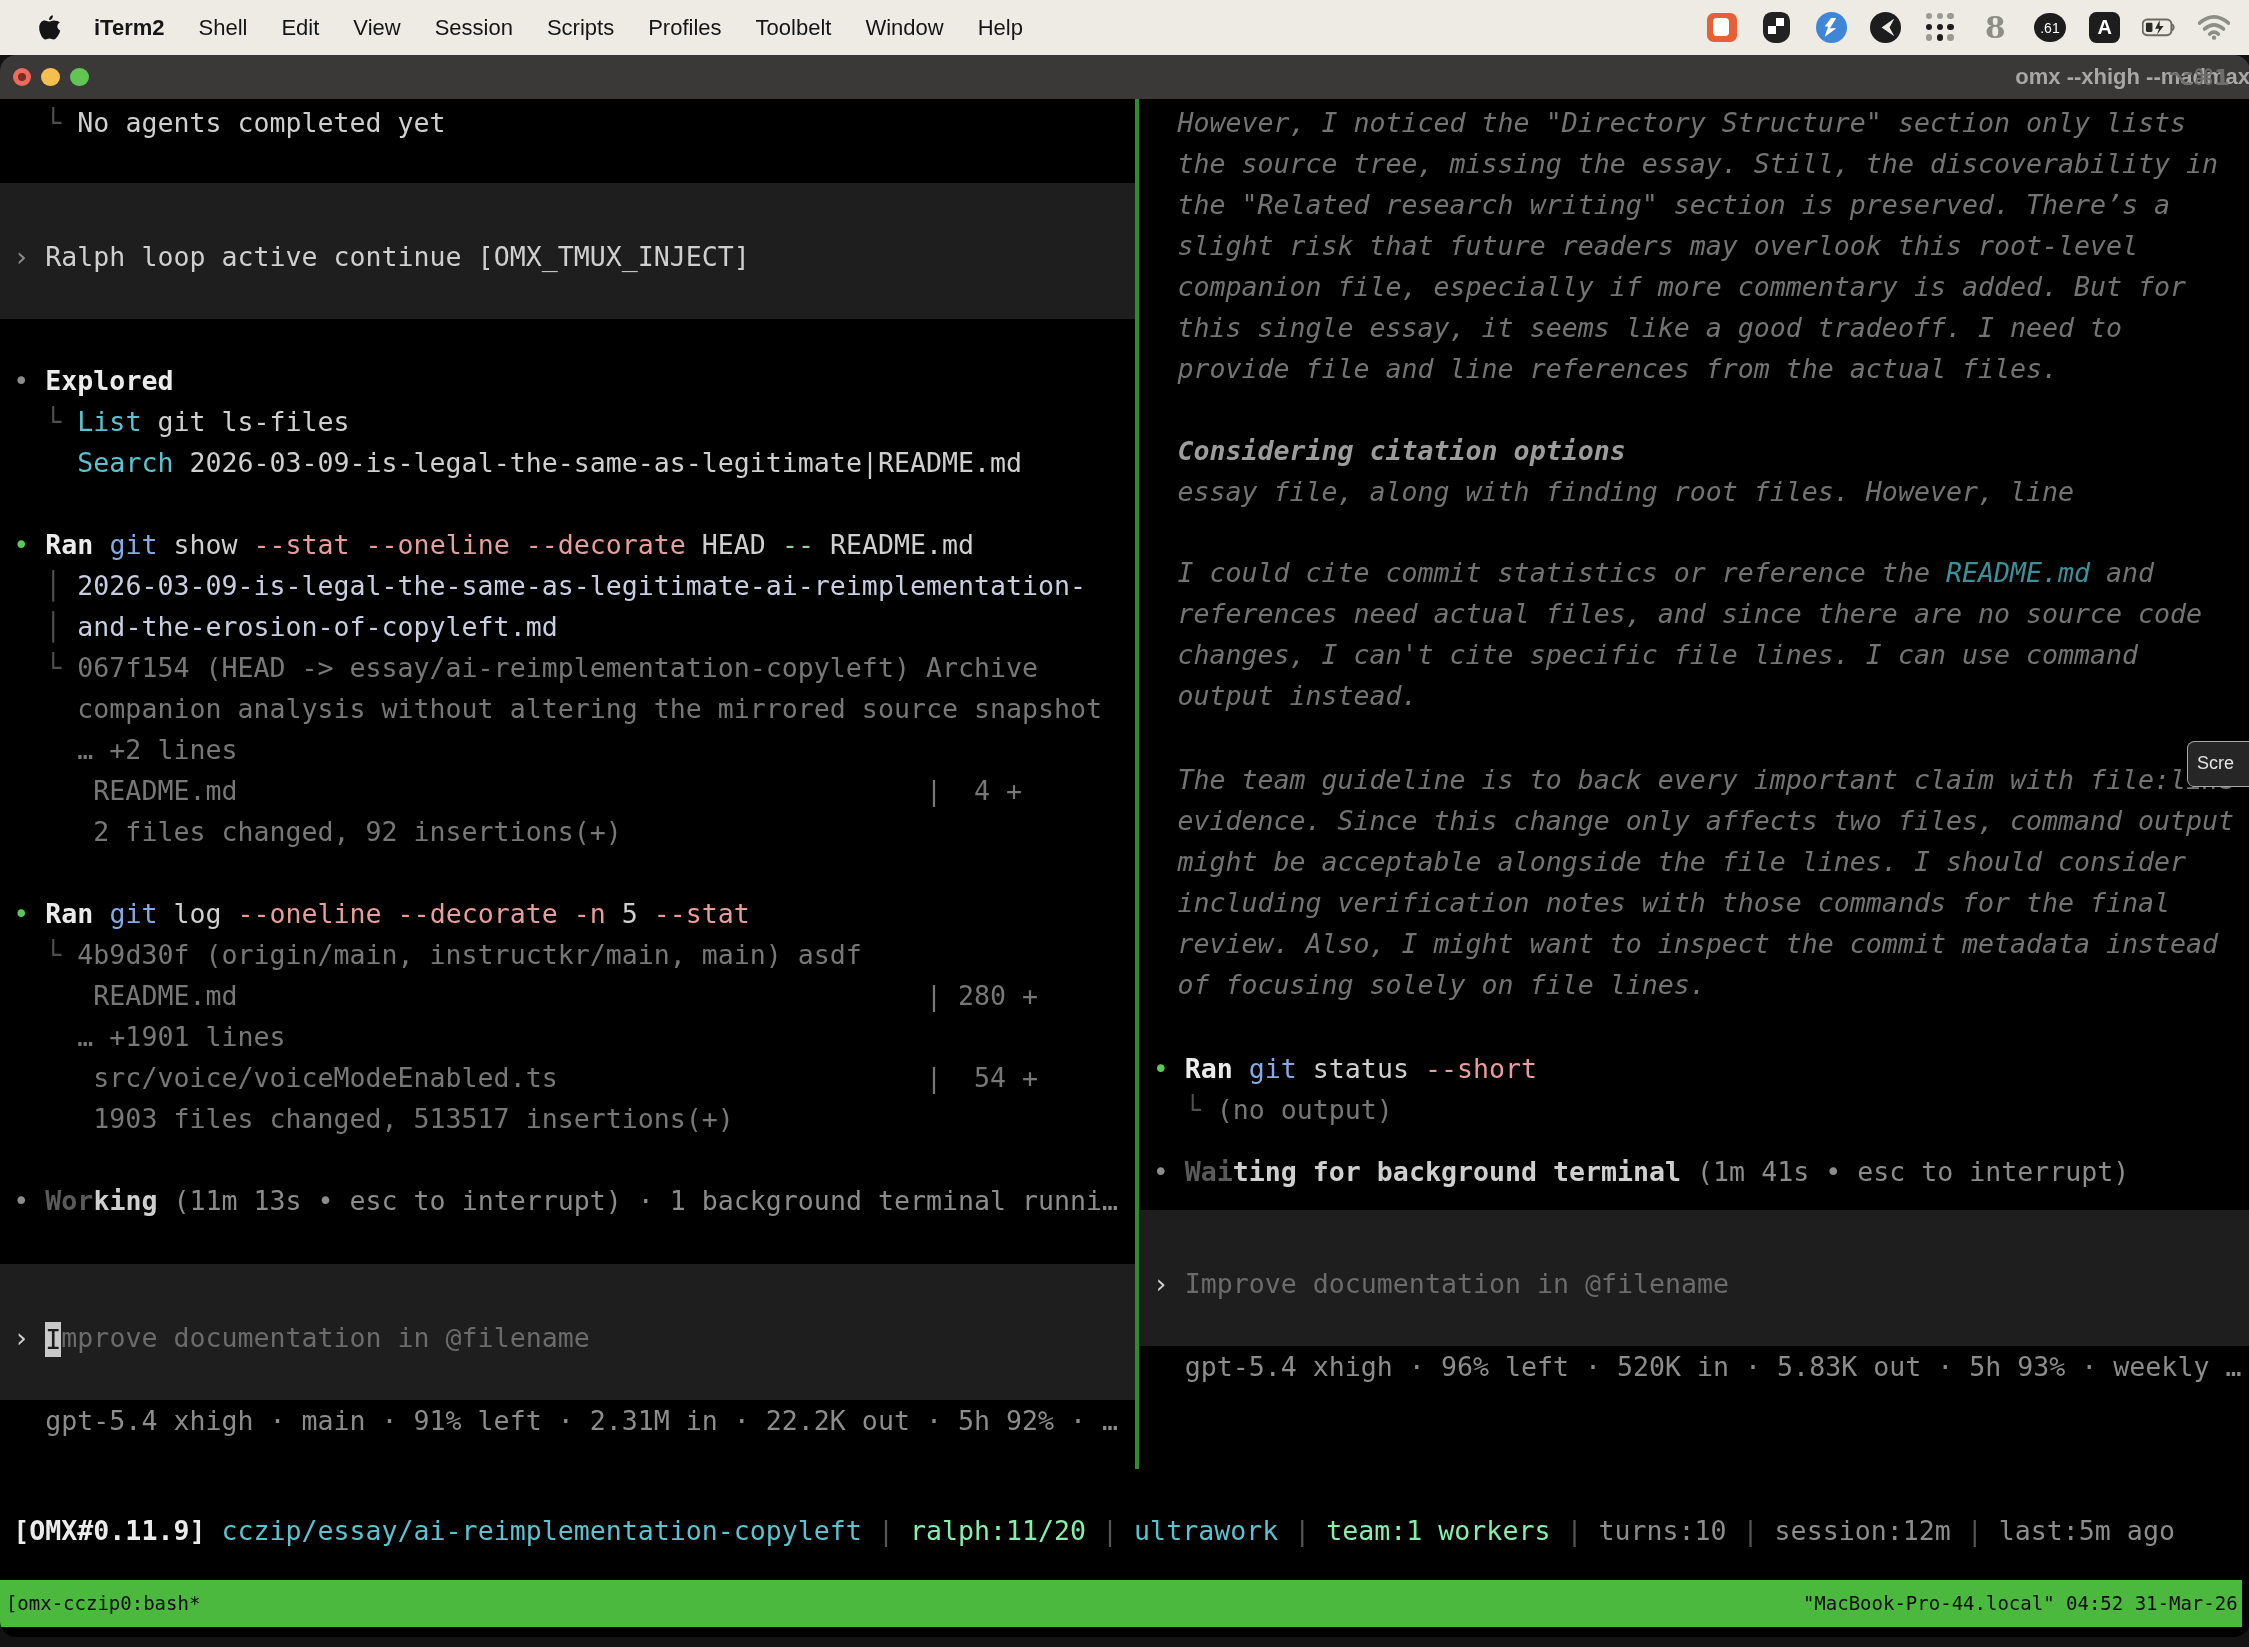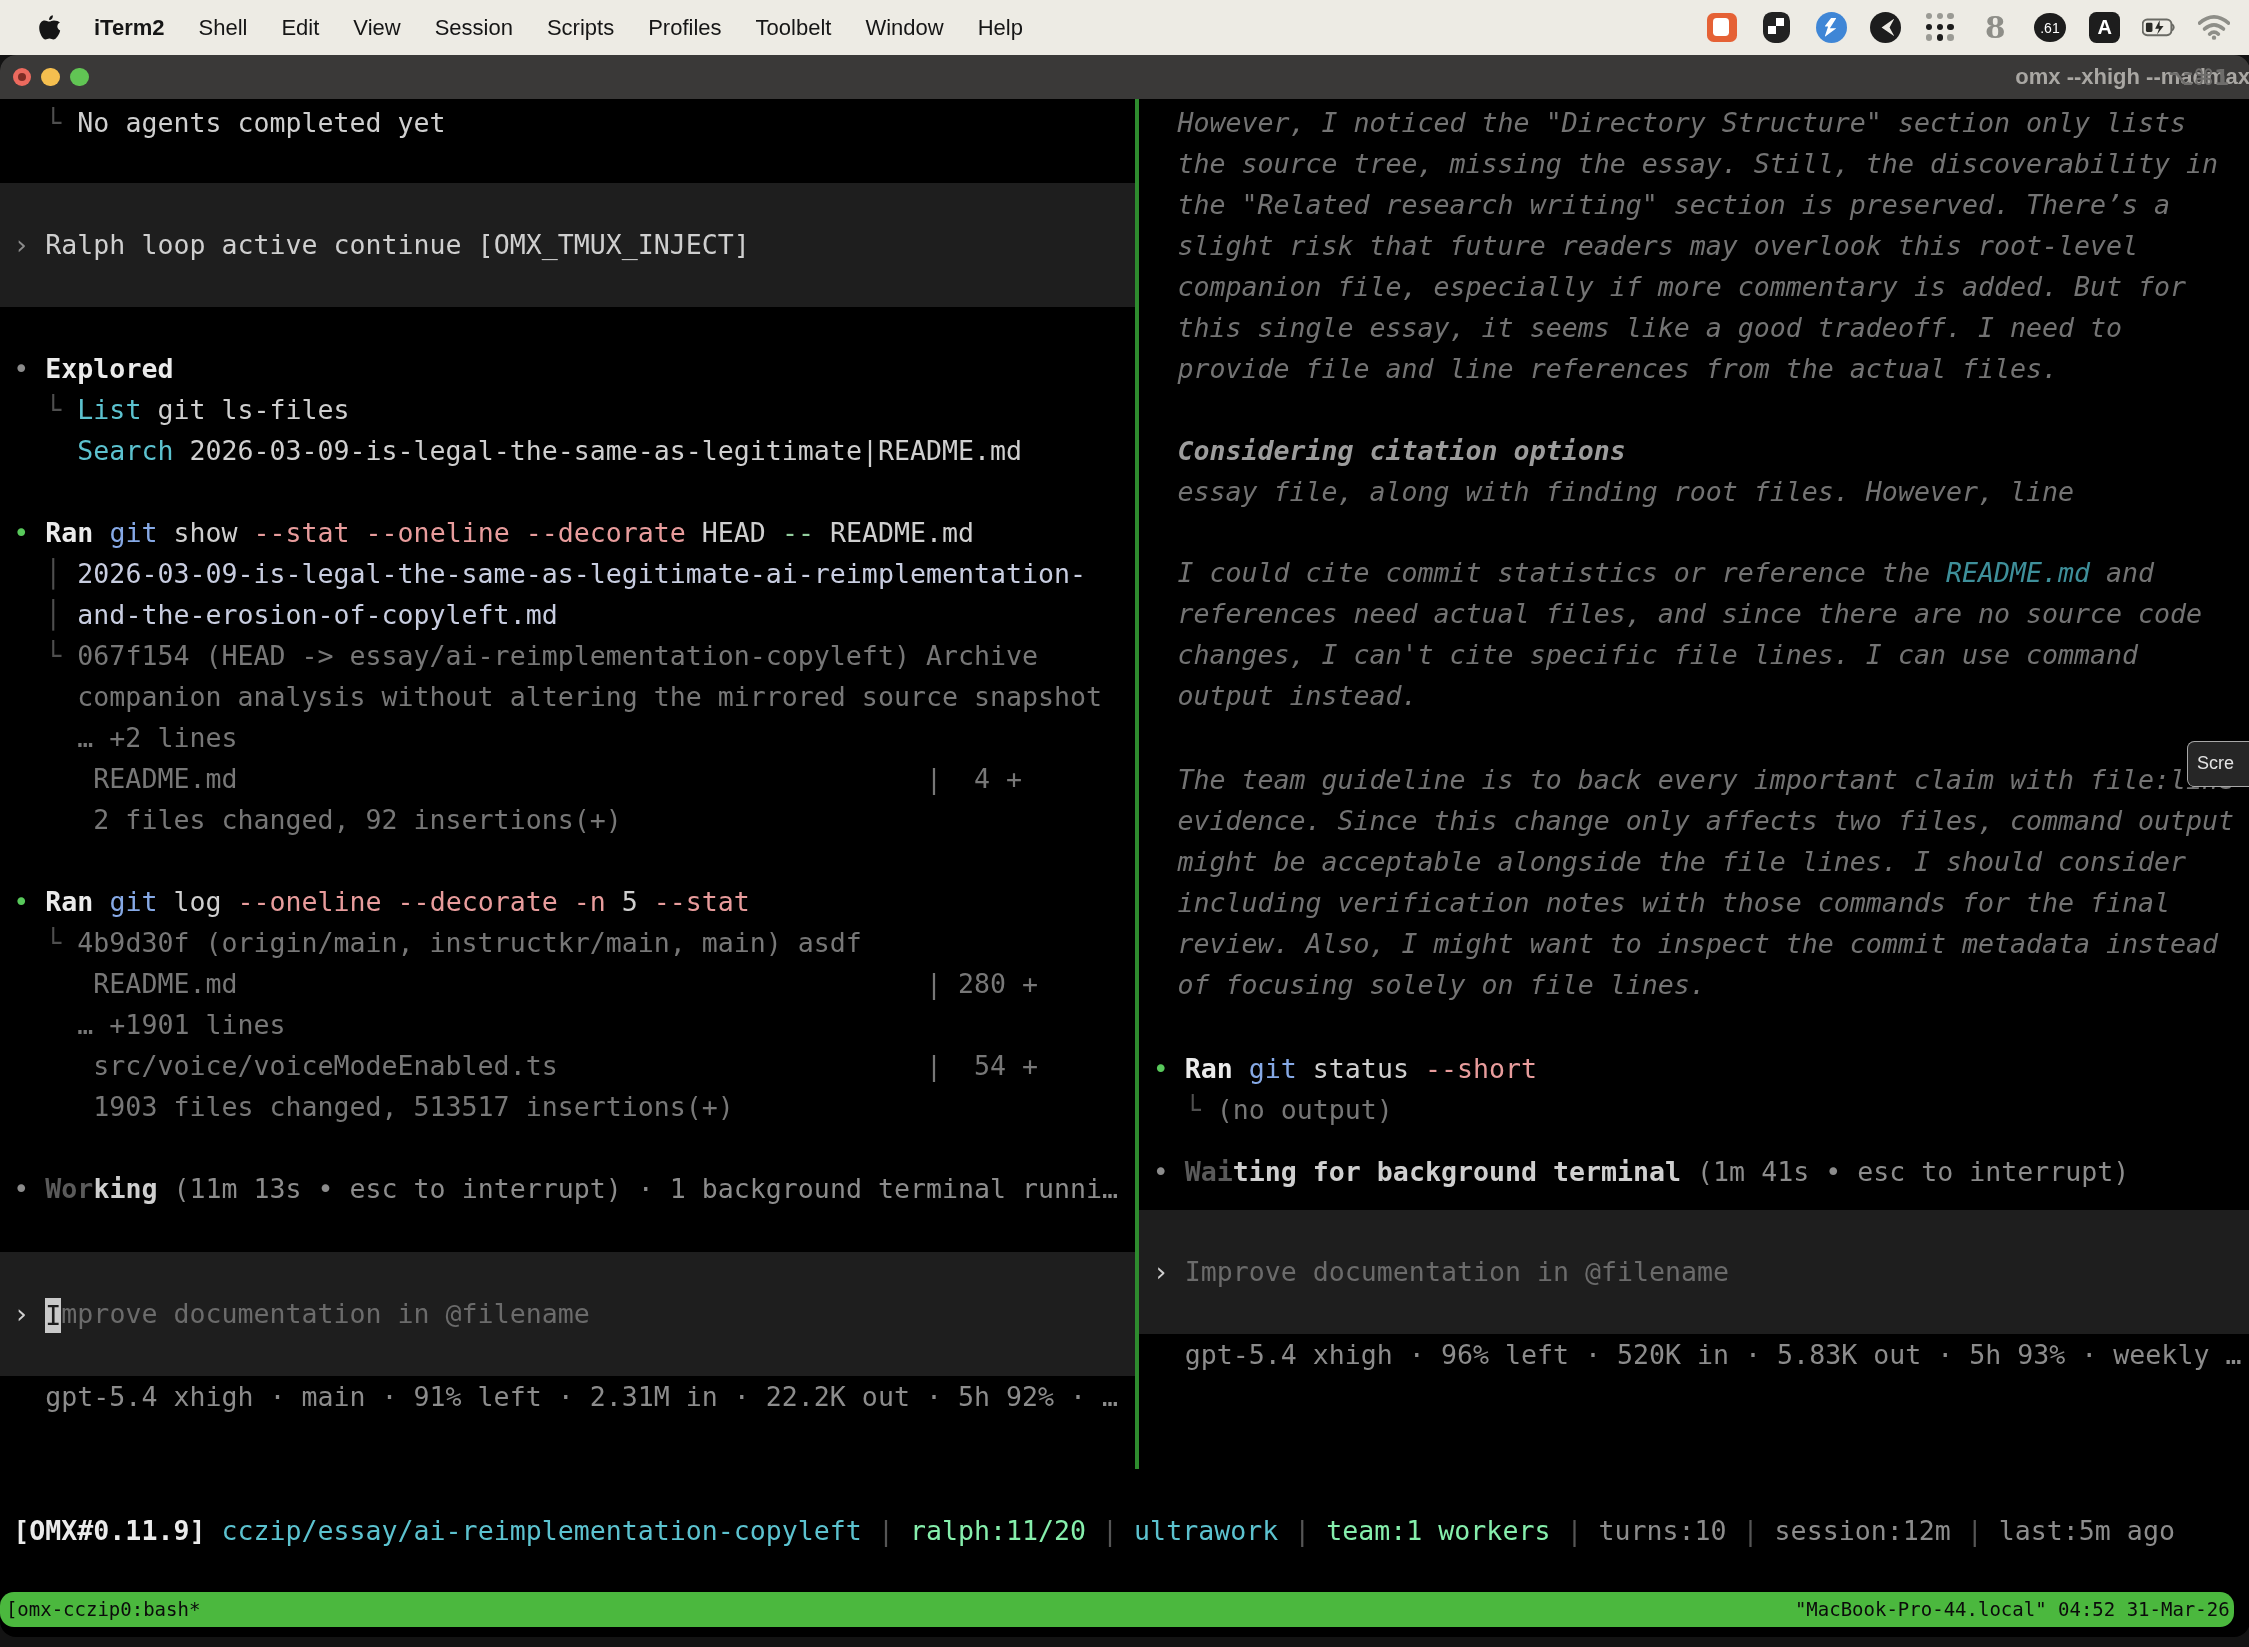--- a/index.html
+++ b/index.html
@@ -49,44 +49,44 @@
   
   .content{position:absolute;top:44px;left:0;right:0;bottom:58px;background:#000;
            font-family:"DejaVu Sans Mono",monospace;font-size:26.6px;}
   .panes{display:flex;height:1370px;}
   .pane{overflow:hidden;}
   .pane.left{width:1135px;}
   .divider{width:4.4px;background:#2e8b2e;}
   .pane.right{flex:1;}
   .row{height:41px;line-height:41px;white-space:pre;padding-left:13.3px;}
   .row.para{padding-left:38px;}
-  .box{background:#1e1e1e;height:124px;padding-top:0;}
+  .box{background:#1e1e1e;height:124px;padding-top:12px;}
   .box .row{padding-top:41px;}
   .sg{white-space:pre;}
   .c-w{color:#cfcfcf}.c-wb{color:#ebebeb;font-weight:bold}
   .c-dim{color:#777}.c-dim2{color:#8c8c8c}.c-tree{color:#4f4f4f}
   .c-cyan{color:#5cc2cf}.c-blue{color:#86a9e6}.c-red{color:#e89c9c}
   .c-grn{color:#58c95b}.c-pgrn{color:#93ce9d}.c-lgrn{color:#86efac}
   .c-lav{color:#c8cde0}
   .c-it{color:#737373;font-style:italic}
   .c-itb{color:#9c9c9c;font-style:italic;font-weight:bold}
   .c-teal{color:#3e8f9a;font-style:italic}
   .c-ph{color:#6b6b6b}
   .c-shd{color:#5a5a5a;font-weight:bold}.c-shl{color:#cfcfcf;font-weight:bold}
   .c-sep{color:#555}
   .c-cur{display:inline-block;background:#c9c9c9;color:#1c1c1c;height:35px;line-height:35px;vertical-align:middle;}
   .screen-tab{position:absolute;right:0;top:642px;width:53px;height:44px;background:#262626;
               border:1.5px solid #a8a8a8;border-right:none;border-radius:7.4px 0 0 7.4px;
               color:#e4e4e4;font-size:18px;line-height:43px;padding-left:8.9px;
               font-family:"Liberation Sans",sans-serif;}
   .omx-row{margin-top:41px;}
   
-  .tmuxbar{position:absolute;left:0;right:16px;bottom:10.3px;height:35px;background:#4bb83e;
+  .tmuxbar{position:absolute;left:0;right:8px;bottom:10.3px;height:47px;background:#4bb83e;
            color:#0b0b0b;font-family:"DejaVu Sans Mono",monospace;font-size:19px;
-           display:flex;align-items:center;border-radius:14px;}
+           display:flex;align-items:center;}
   .tmux-left{margin-left:5.9px;}
   .tmux-right{margin-left:auto;margin-right:4.4px;}
 </style>
 </head>
 <body>
 
 <div class="menubar">
   <svg class="apple" viewBox="0 0 34 40">
     <path fill="#151515" d="M23 10c-3 0-4.4 1.6-6.5 1.6S13 10 10.4 10C6.6 10 3 13.6 3 20.2 3 27 8 36 11.5 36c2 0 2.8-1.4 5.4-1.4s3.3 1.4 5.4 1.4C26 36 31 28 31.5 23.6c-4.6-1.6-5.4-8-0.3-10.6C29.6 11 26.4 10 23 10z"></path>
     <path fill="#151515" d="M21.5 3c-3 .4-5.4 3.2-5 6.6 2.9.3 5.6-3 5-6.6z"></path>

